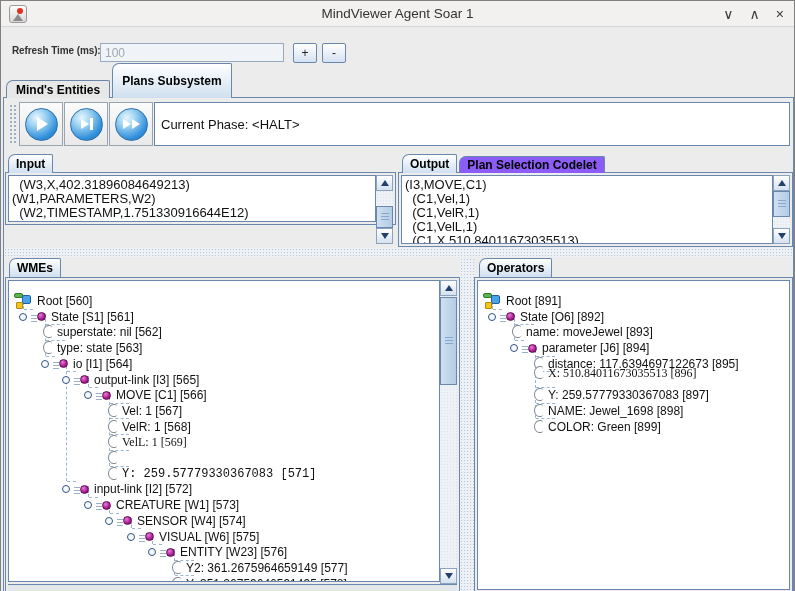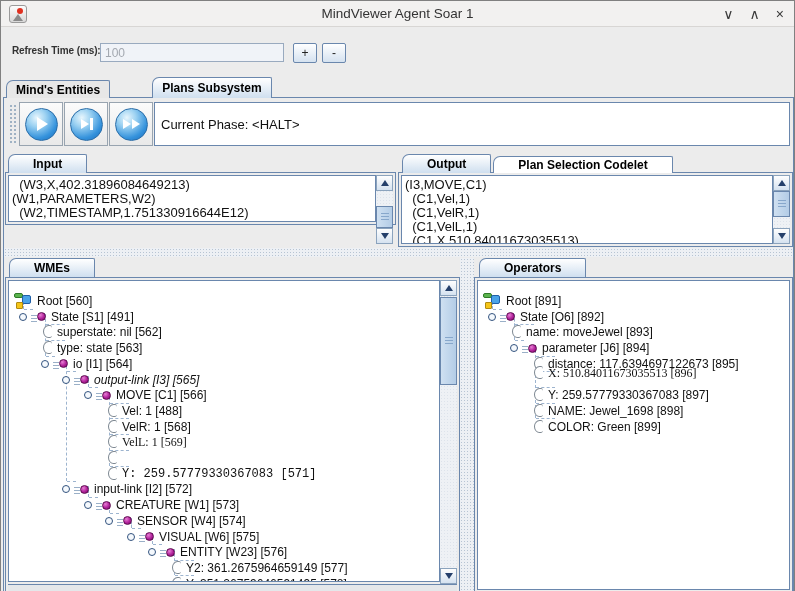--- a/index.html
+++ b/index.html
@@ -13,34 +13,34 @@
 .win-btns{position:absolute;right:10px;top:0;height:26px;display:flex;align-items:center;gap:16px;color:#3a3a3a;font-size:14px;}
 .refresh-row{position:absolute;left:0;top:27px;width:100%;height:48px;}
 .refresh-label{position:absolute;left:11px;top:17px;font-size:10px;letter-spacing:-0.1px;font-weight:bold;color:#333;}
 .refresh-field{position:absolute;left:99px;top:15px;width:184px;height:19px;background:#f0f3f8;border:1px solid #99aabf;font-size:12px;color:#a3a8b0;padding:2px 0 0 4px;}
 .small-btn{position:absolute;top:15px;width:24px;height:20px;background:linear-gradient(#ffffff,#d5e2f0);border:1px solid #6a87ad;border-radius:2px;font-size:12px;color:#222;text-align:center;line-height:18px;}
 .btn-plus{left:292px;}
 .btn-minus{left:321px;}
 .main-tabstrip{position:absolute;left:2px;top:76px;height:21px;display:flex;align-items:flex-end;z-index:5;}
 .tab{font-size:12px;font-weight:bold;color:#000;padding:0 9px;border:1px solid #6a87ad;border-bottom:none;border-radius:7px 2px 0 0;display:flex;align-items:center;justify-content:center;}
 .tab.unsel{height:18px;background:#e7e7e7;margin-left:3px;margin-right:2px;}
-.tab.sel{height:21px;background:linear-gradient(#ffffff,#cfdfef);position:relative;z-index:6;margin-left:40px;}
+.tab.sel{height:35px;background:linear-gradient(#ffffff,#cfdfef);position:relative;z-index:6;}
 .plans-content{position:absolute;left:2px;top:96px;width:791px;height:495px;background:#ececec;border:1px solid #6a87ad;overflow:hidden;}
 .toolbar{position:absolute;left:3px;top:2px;width:783px;height:48px;display:flex;align-items:center;}
 .grip{width:8px;height:40px;margin:0 2px;background-image:radial-gradient(#9fb2c4 1px,transparent 1.2px);background-size:4px 4px;background-color:#ececec;}
 .tool-btn{width:44px;height:44px;background:linear-gradient(#fbfbfb,#e9e9e9);border:1px solid #98a4b0;margin-right:1px;display:flex;align-items:center;justify-content:center;}
 .ball{width:33px;height:33px;border-radius:50%;background:radial-gradient(circle at 35% 28%,#e8f6fd 0%,#9dd2f2 30%,#3492dc 68%,#1a6ab8 100%);border:1px solid #2a6da8;display:flex;align-items:center;justify-content:center;color:#fff;}
 .ball .tri{width:0;height:0;border-left:11px solid #fff;border-top:7px solid transparent;border-bottom:7px solid transparent;margin-left:3px;}
 .ball .tri.sm{border-left-width:8px;border-top-width:5.5px;border-bottom-width:5.5px;margin-left:1px;}
 .ball .bar{width:3px;height:12px;background:#fff;margin-left:1px;}
 .phase-box{flex:1;height:44px;background:#fff;border:1px solid #6a87ad;font-size:13px;color:#111;display:flex;align-items:center;padding-left:6px;}
 .pane-tabstrip{position:absolute;display:flex;align-items:flex-end;z-index:4;}
-.ptab{font-size:12px;font-weight:bold;color:#000;padding:0 24px;border:1px solid #6a87ad;border-bottom:none;border-radius:7px 2px 0 0;height:18px;display:flex;align-items:center;}
+.ptab{font-size:12px;font-weight:bold;color:#000;padding:0 7px;border:1px solid #6a87ad;border-bottom:none;border-radius:7px 2px 0 0;height:18px;display:flex;align-items:center;}
 .ptab.sel{background:linear-gradient(#ffffff,#cfdfef);height:19px;}
-.ptab.unsel{background:#ffffff;height:17px;margin-left:2px;}
+.ptab.unsel{background:#8b5cf6;height:17px;margin-left:2px;}
 .pane-content{position:absolute;background:#ececec;border:1px solid #6a87ad;padding:2px;}
 .textarea{background:#fff;border:1px solid #6a87ad;font-size:13px;line-height:14px;color:#111;white-space:pre;overflow:hidden;padding:2px 0 0 3px;flex:1;}
 .vscroll{width:17px;position:relative;background-color:#eef1f5;background-image:radial-gradient(#dde3eb 0.8px,transparent 1px);background-size:3px 3px;}
 .sb-btn{position:absolute;left:0;width:17px;height:16px;background:linear-gradient(#fefefe,#d5e2f0);border:1px solid #8ba3bd;display:flex;align-items:center;justify-content:center;}
 .sb-btn.up{top:0;}
 .sb-btn.down{bottom:0;}
 .sb-tri-up{width:0;height:0;border-bottom:6px solid #25406b;border-left:4.5px solid transparent;border-right:4.5px solid transparent;}
 .sb-tri-down{width:0;height:0;border-top:6px solid #25406b;border-left:4.5px solid transparent;border-right:4.5px solid transparent;}
 .sb-thumb{position:absolute;left:0;width:17px;background:linear-gradient(90deg,#cfe0f1,#b3cce6);border:1px solid #6a87ad;}
 .sb-thumb::after{content:"";position:absolute;left:4px;top:50%;margin-top:-4px;width:8px;height:8px;background:repeating-linear-gradient(180deg,#87a7cb 0 1px,transparent 1px 3px);}
@@ -189,51 +189,51 @@
               <div class="g"></div>
               <div class="b"></div>
               <div class="y"></div>
             </div>
             <div class="tr-text" style="left: 28px;">Root [560]</div>
           </div>
           <div class="tree-row" style="top: 19.7px;">
             <div class="tr-handle" style="left: 10px;"></div>
             <div class="swirl" style="left: 22px;"></div>
             <div class="sphere" style="left: 28px;"></div>
-            <div class="tr-text" style="left: 42px;">State [S1] [491]</div>
+            <div class="tr-text" style="left: 42px;">State [S1] [561]</div>
           </div>
           <div class="tree-row" style="top: 35.4px;">
             <div class="leaf-icon" style="left: 34px;"></div>
             <div class="tr-text" style="left: 48px;">superstate: nil [562]</div>
           </div>
           <div class="tree-row" style="top: 51.1px;">
             <div class="leaf-icon" style="left: 34px;"></div>
             <div class="tr-text" style="left: 48px;">type: state [563]</div>
           </div>
           <div class="tree-row" style="top: 66.8px;">
             <div class="tr-handle" style="left: 32px;"></div>
             <div class="swirl" style="left: 44px;"></div>
             <div class="sphere" style="left: 50px;"></div>
             <div class="tr-text" style="left: 64px;">io [I1] [564]</div>
           </div>
           <div class="tree-row" style="top: 82.5px;">
             <div class="tr-handle" style="left: 53px;"></div>
             <div class="swirl" style="left: 65px;"></div>
             <div class="sphere" style="left: 71px;"></div>
-            <div class="tr-text" style="left: 85px; font-style: italic;">output-link [I3] [565]</div>
+            <div class="tr-text" style="left: 85px;">output-link [I3] [565]</div>
           </div>
           <div class="tree-row" style="top: 98.2px;">
             <div class="tr-handle" style="left: 75px;"></div>
             <div class="swirl" style="left: 87px;"></div>
             <div class="sphere" style="left: 93px;"></div>
             <div class="tr-text" style="left: 107px;">MOVE [C1] [566]</div>
           </div>
           <div class="tree-row" style="top: 113.9px;">
             <div class="leaf-icon" style="left: 99px;"></div>
-            <div class="tr-text" style="left: 113px;">Vel: 1 [488]</div>
+            <div class="tr-text" style="left: 113px;">Vel: 1 [567]</div>
           </div>
           <div class="tree-row" style="top: 129.6px;">
             <div class="leaf-icon" style="left: 99px;"></div>
             <div class="tr-text" style="left: 113px;">VelR: 1 [568]</div>
           </div>
           <div class="tree-row" style="top: 145.3px;">
             <div class="leaf-icon" style="left: 99px;"></div>
             <div class="tr-text" style="left: 113px; font-family: Liberation Serif, serif;">VelL: 1 [569]</div>
           </div>
           <div class="tree-row" style="top: 161px;">

